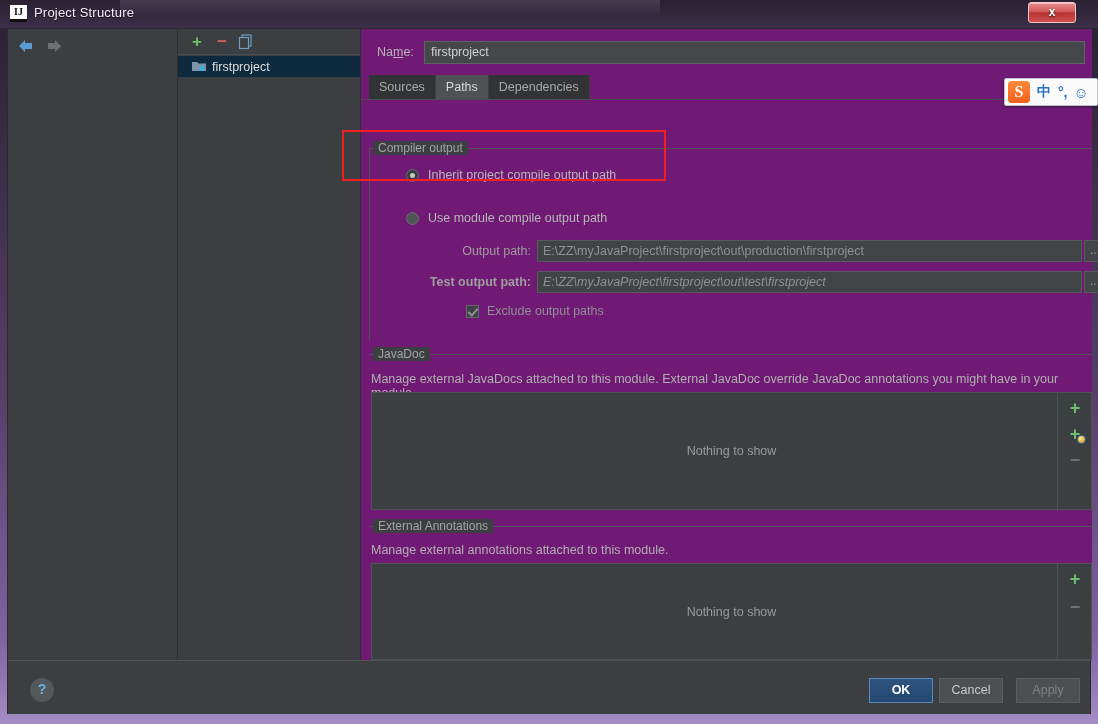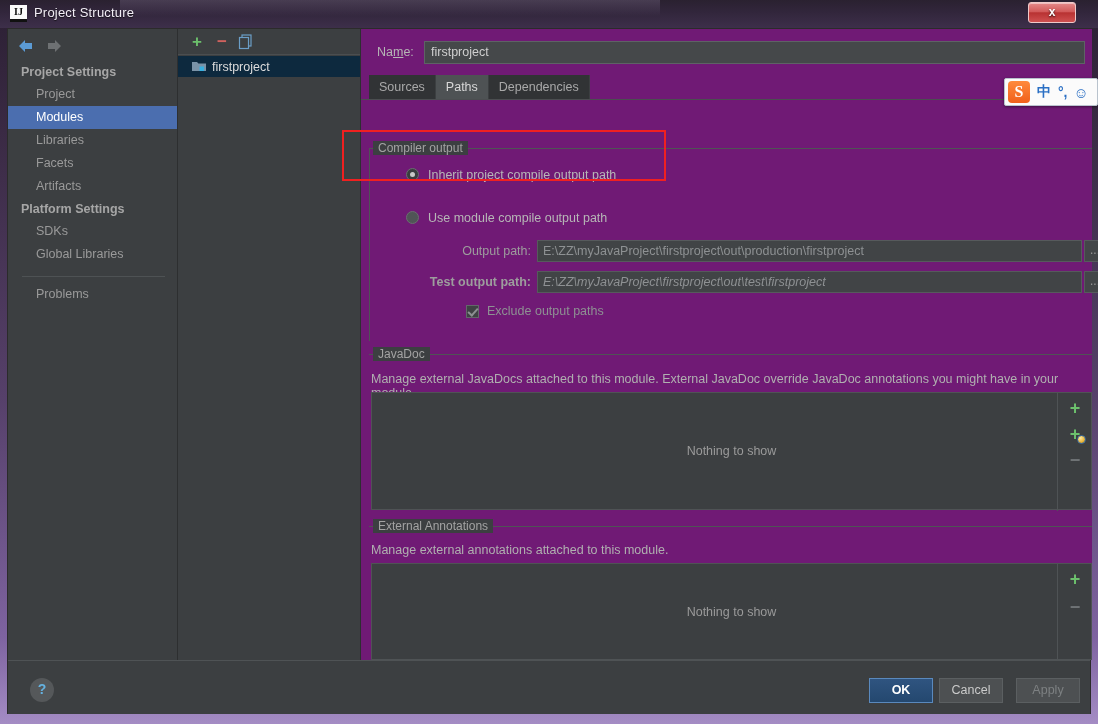--- a/index.html
+++ b/index.html
@@ -181,21 +181,21 @@
     background: #3c3f41;
     padding: 0 5px;
     font-size: 12px; color: #a3a3a3;
   }
   .group-leftedge {
     position: absolute; left: 0; top: 7px; width: 1px;
     background: #4f5355;
   }
 
   
-  .radio-row { position: absolute; display: flex; align-items: flex-start; }
+  .radio-row { position: absolute; display: flex; align-items: flex-end; }
   .radio {
     width: 13px; height: 13px; border-radius: 50%;
     background: #505456;
     border: 1px solid #6a6e70;
     position: relative;
     margin-right: 9px;
   }
   .radio.checked { background: #3a3d3f; }
   .radio.checked::after {
     content: ""; position: absolute;
@@ -374,33 +374,20 @@
             <path d="M9 2 L3 8 L9 14 L9 11 L16 11 L16 5 L9 5 Z" fill="#5b9bd5"></path>
           </svg>
         </div>
         <div class="nav-arrow" style="left:30px;">
           <svg width="20" height="16" viewBox="0 0 20 16">
             <path d="M11 2 L17 8 L11 14 L11 11 L4 11 L4 5 L11 5 Z" fill="#6e7173"></path>
           </svg>
         </div>
       </div>
 
-      <div style="position:absolute;left:0;top:32px;width:100%;">
-        <div class="sidebar-group">Project Settings</div>
-        <div class="sidebar-item">Project</div>
-        <div class="sidebar-item selected">Modules</div>
-        <div class="sidebar-item">Libraries</div>
-        <div class="sidebar-item">Facets</div>
-        <div class="sidebar-item">Artifacts</div>
-        <div class="sidebar-group">Platform Settings</div>
-        <div class="sidebar-item">SDKs</div>
-        <div class="sidebar-item">Global Libraries</div>
-        <div id="sidebar-divider"></div>
-        <div class="sidebar-item" style="padding-top:10px;">Problems</div>
-      </div>
     </div>
 
     <div id="modules-col">
       <div id="modules-toolbar">
         <div class="tb-btn" id="mod-add">+</div>
         <div class="tb-btn" id="mod-del">−</div>
         <div class="tb-btn" id="mod-copy">
           <svg width="15" height="16" viewBox="0 0 15 16" style="margin-top:2px;">
             <rect x="4" y="1" width="9" height="11" fill="none" stroke="#6b9ec7" stroke-width="1.2"></rect>
             <rect x="1.5" y="3.5" width="9" height="11" fill="#3c3f41" stroke="#6b9ec7" stroke-width="1.2"></rect>

